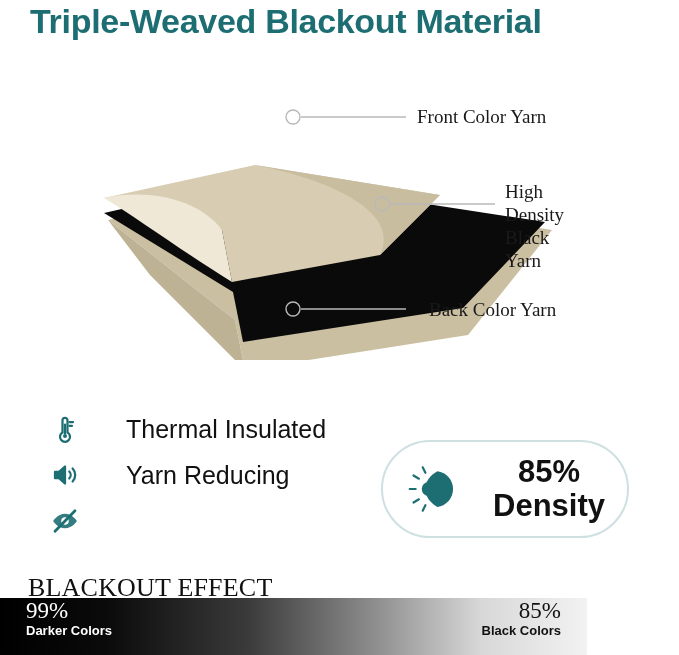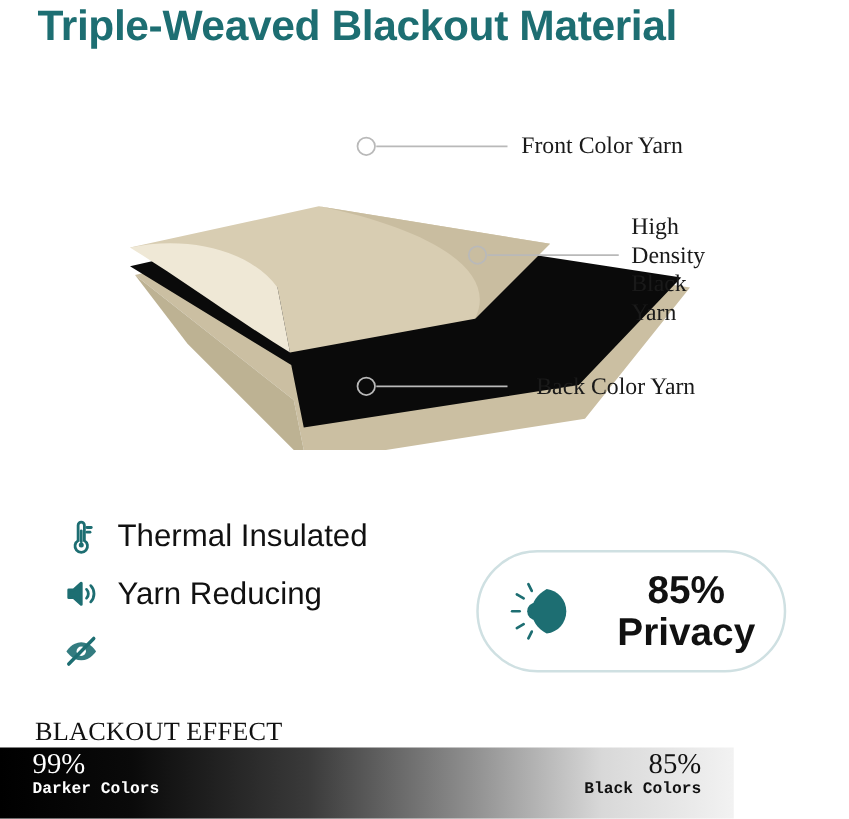--- a/index.html
+++ b/index.html
@@ -39,35 +39,36 @@
   }
   .callout-label {
     position: absolute;
     font-family: "Liberation Serif", serif;
     font-size: 19px;
     color: #1a1a1a;
     line-height: 23px;
     white-space: pre-line;
   }
   #label-front  { left: 417px; top: 35px; }
-  #label-high   { left: 505px; top: 100px; }
+  #label-high   { left: 505px; top: 110px; }
   #label-back   { left: 417px; top: 228px; margin-left: 12px; }
 
   
   #features {
     position: absolute;
     left: 48px;
     top: 408px;
     width: 310px;
   }
   .feature-row {
     display: flex;
     align-items: center;
     height: 42px;
     margin-bottom: 4px;
+    gap: 32px;
   }
   .feature-icon {
     width: 34px;
     height: 34px;
     flex: 0 0 34px;
     display: flex;
     align-items: center;
     justify-content: center;
     color: #1d6e72;
   }
@@ -122,21 +123,21 @@
     color: #111111;
     line-height: 34px;
   }
 
   
   #effect-title {
     position: absolute;
     left: 28px;
     top: 573px;
     font-family: "Liberation Serif", serif;
-    font-size: 21px;
+    font-size: 26px;
     color: #111111;
     letter-spacing: 0.2px;
   }
   #gradient-bar {
     position: absolute;
     left: 0;
     top: 598px;
     width: 587px;
     height: 57px;
     background: linear-gradient(to right, #000000 0%, #0a0a0a 18%, #3a3a3a 42%, #8e8e8e 64%, #d8d8d8 82%, #f2f2f2 100%);
@@ -153,21 +154,21 @@
     top: 0px;
     color: #111111;
     text-align: right;
   }
   .bar-pct {
     font-family: "Liberation Serif", serif;
     font-size: 23px;
     line-height: 25px;
   }
   .bar-sub {
-    font-family: Liberation Mono, monospace;
+    font-family: Liberation Sans, sans-serif;
     font-size: 13px;
     font-weight: bold;
     line-height: 16px;
   }
 </style>
 </head>
 <body>
 
 <div id="title">Triple-Weaved Blackout Material</div>
 
@@ -244,21 +245,21 @@
       <line x1="11" y1="14.5" x2="6" y2="11.5"></line>
       <line x1="11" y1="33.5" x2="6" y2="36.5"></line>
       <line x1="17" y1="9" x2="14.5" y2="4"></line>
       <line x1="17" y1="39" x2="14.5" y2="44"></line>
       <circle cx="20" cy="24" r="6.4" fill="currentColor" stroke="none"></circle>
       <path d="M28 7.5c-7 4-11 9.5-11 16.5s4 12.5 11 16.5c8.5-1 14.5-8.2 14.5-16.5S36.5 8.5 28 7.5z" fill="currentColor" stroke="none"></path>
     </svg>
   </span>
   <span id="badge-text">
     <div id="badge-pct">85%</div>
-    <div id="badge-word">Privacy</div>
+    <div id="badge-word">Density</div>
   </span>
 </div>
 
 <div id="effect-title">BLACKOUT EFFECT</div>
 
 <div id="gradient-bar">
   <div id="bar-left">
     <div class="bar-pct">99%</div>
     <div class="bar-sub">Darker Colors</div>
   </div>

